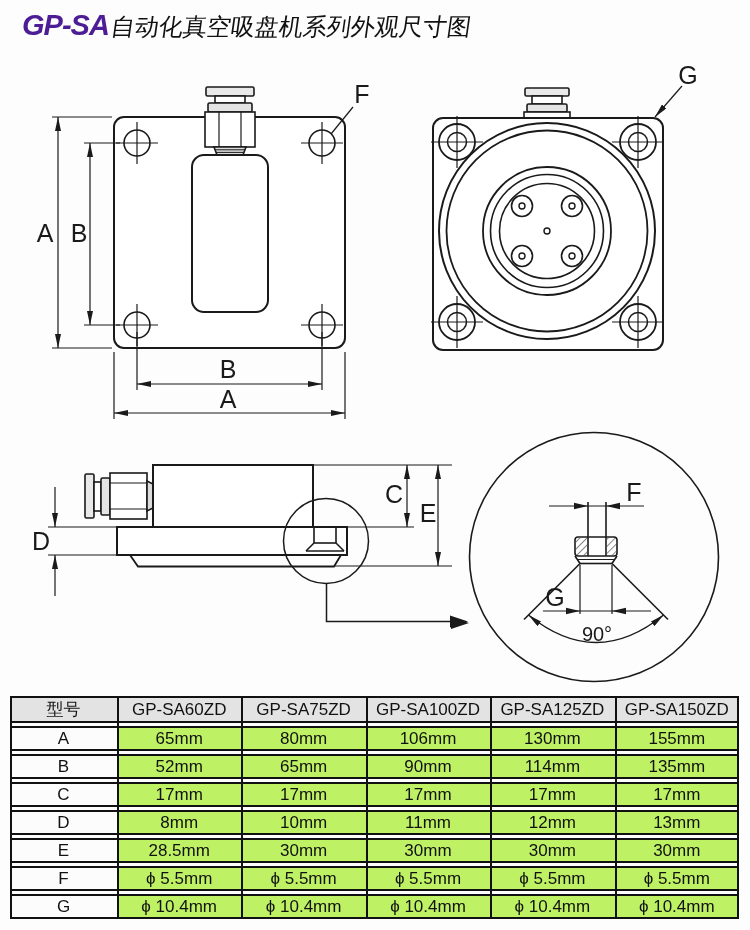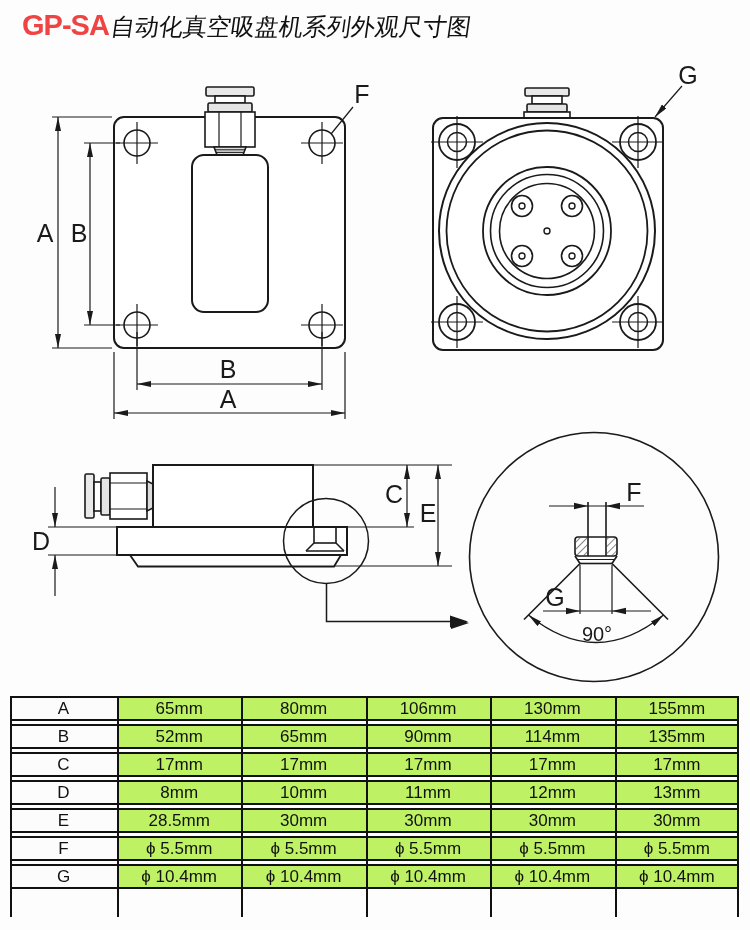--- a/index.html
+++ b/index.html
@@ -1,18 +1,18 @@
 <!DOCTYPE html>
 <html><head>
 <meta charset="utf-8">
 <style>
   html,body{margin:0;padding:0;}
   body{width:750px;height:930px;background:#fdfdfd;font-family:"Liberation Sans",sans-serif;position:relative;overflow:hidden;}
   #title{position:absolute;left:22px;top:9px;white-space:nowrap;}
-  #title .brand{font-size:29px;font-weight:bold;color:#ef4444;letter-spacing:-1px;}
+  #title .brand{font-size:29px;font-weight:bold;font-style:italic;color:#4c1d95;letter-spacing:-1px;}
   #title .suffix{font-size:24px;color:#111;display:inline-block;transform:skewX(-8deg);margin-left:2px;}
   svg{position:absolute;left:0;top:0;}
   #spec-table{position:absolute;left:10px;top:693px;width:729px;}
   table{border-collapse:separate;border-spacing:0 3px;width:729px;table-layout:fixed;}
   td,th{border-top:2px solid #111;border-bottom:2px solid #111;height:21px;text-align:center;vertical-align:middle;font-size:17px;font-weight:normal;color:#111;padding:0;}
   th{background:#e3e3e3;}
   td.lbl{background:#fcfcfc;}
   td.val{background:#bef264;}
   col.c0{width:107px;}
   .vline{position:absolute;top:3px;width:2px;height:221px;background:#111;}
@@ -215,20 +215,28 @@
   <table>
     <colgroup>
         <col class="c0">
         <col>
         <col>
         <col>
         <col>
         <col>
       </colgroup>
     <tbody>
+        <tr>
+      <th>型号</th>
+      <th>GP-SA60ZD</th>
+      <th>GP-SA75ZD</th>
+      <th>GP-SA100ZD</th>
+      <th>GP-SA125ZD</th>
+      <th>GP-SA150ZD</th>
+    </tr>
     <tr>
       <td class="lbl">A</td>
       <td class="val">65mm</td>
       <td class="val">80mm</td>
       <td class="val">106mm</td>
       <td class="val">130mm</td>
       <td class="val">155mm</td>
     </tr>
     <tr>
       <td class="lbl">B</td>

